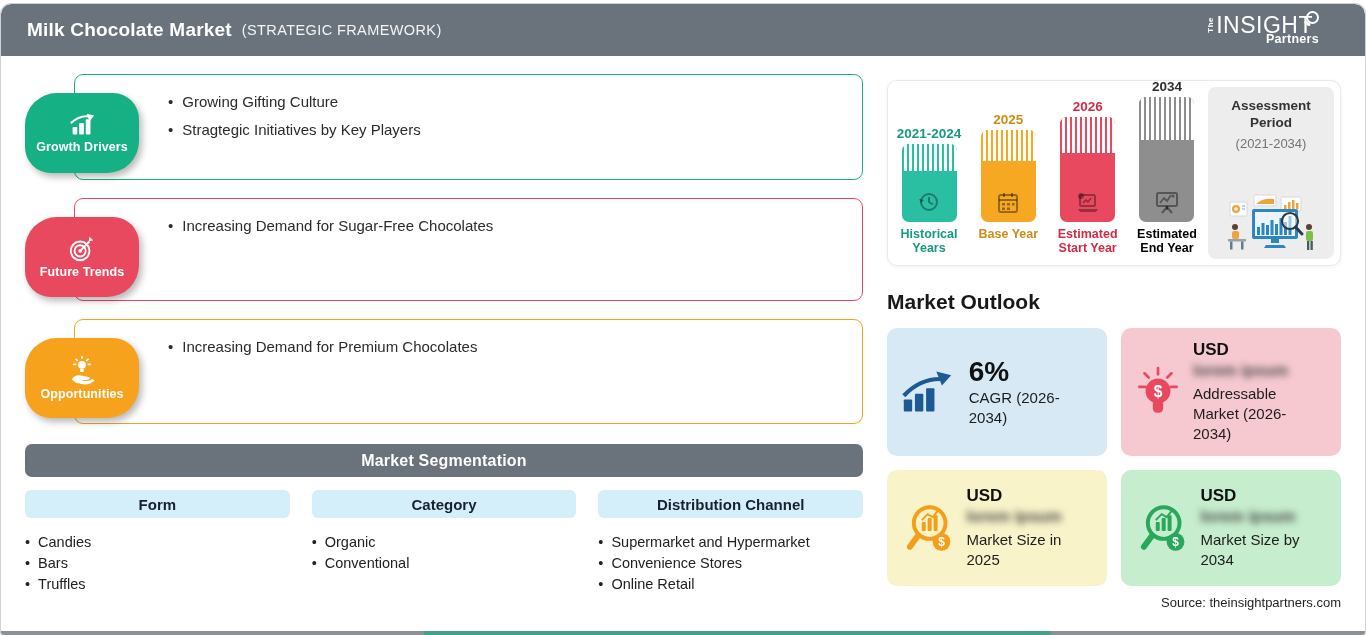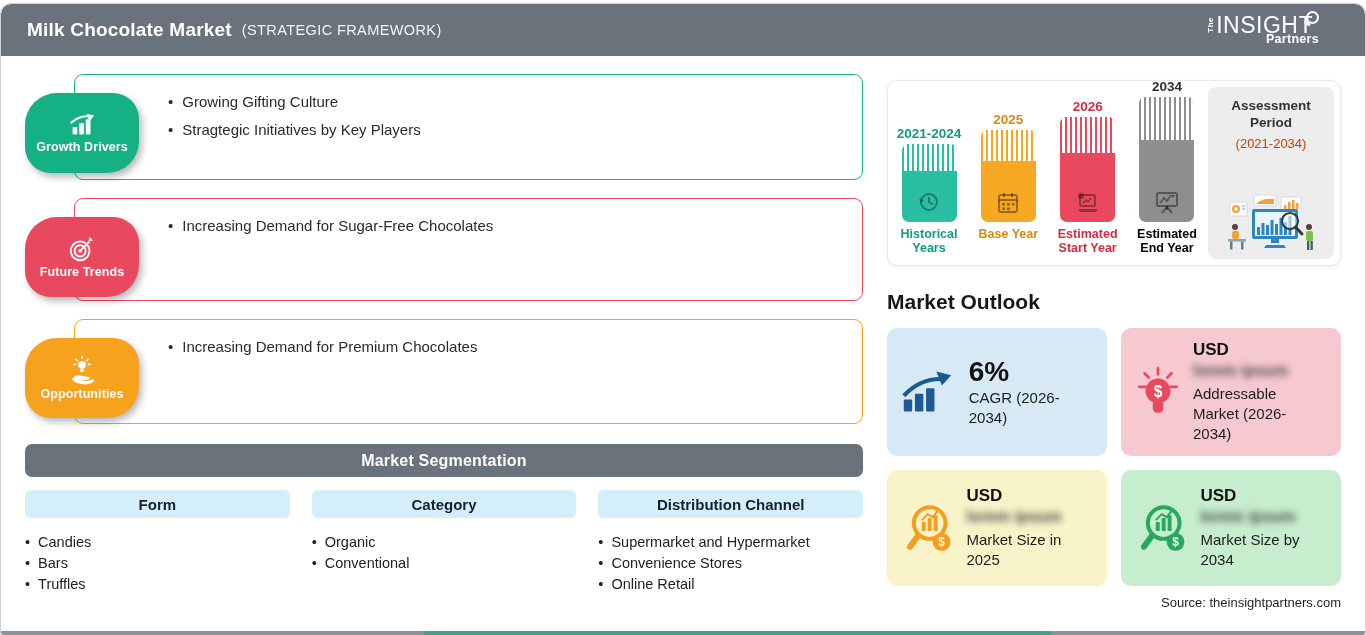--- a/index.html
+++ b/index.html
@@ -54,21 +54,21 @@
   .tl-bars { flex:1; display:flex; align-items:flex-end; justify-content:space-between; padding:0 4px 2px 0; }
   .tl-group { width:66px; display:flex; flex-direction:column; align-items:center; justify-content:flex-end; }
   .tl-year { font-size:13.5px; font-weight:bold; margin-bottom:3px; white-space:nowrap; }
   .tl-bar { width:55px; border-radius:7px; overflow:hidden; display:flex; flex-direction:column; background:var(--bar-color); }
   .tl-stripes { height:34%; background:repeating-linear-gradient(90deg, var(--bar-color) 0 2px, #ffffff 2px 5px); }
   .tl-solid { flex:1; display:flex; align-items:flex-end; justify-content:center; padding-bottom:7px; }
   .tl-label { height:30px; margin-top:5px; font-size:12.5px; font-weight:bold; text-align:center; line-height:14px; }
   .tl-assess { width:126px; background:#ededed; border-radius:8px; margin-left:4px; padding:10px 4px 4px 4px;
       display:flex; flex-direction:column; align-items:center; text-align:center; }
   .assess-title { font-size:13.5px; font-weight:bold; color:#333; line-height:17px; width:80px; }
-  .assess-range { font-size:13px; color:#c2410c; margin-top:5px; }
+  .assess-range { font-size:13px; color:#737373; margin-top:5px; }
   .assess-illu { margin-top:auto; }
 
   
   .outlook-h { margin:24px 0 14px 0; font-size:21px; font-weight:bold; color:#181818; }
   .cards { display:grid; grid-template-columns:1fr 1fr; gap:14px; }
   .card { border-radius:10px; padding:12px 14px; display:flex; align-items:center; gap:12px; min-height:116px; }
   .card-text { display:flex; flex-direction:column; }
   .card-value { font-size:28px; font-weight:bold; color:#111; }
   .card-cur { font-size:17px; font-weight:800; color:#111; margin-bottom:2px; }
   .masked { filter:blur(3.5px); font-weight:bold; font-size:16px; color:#4a4a4a; margin-bottom:4px; white-space:nowrap; }

